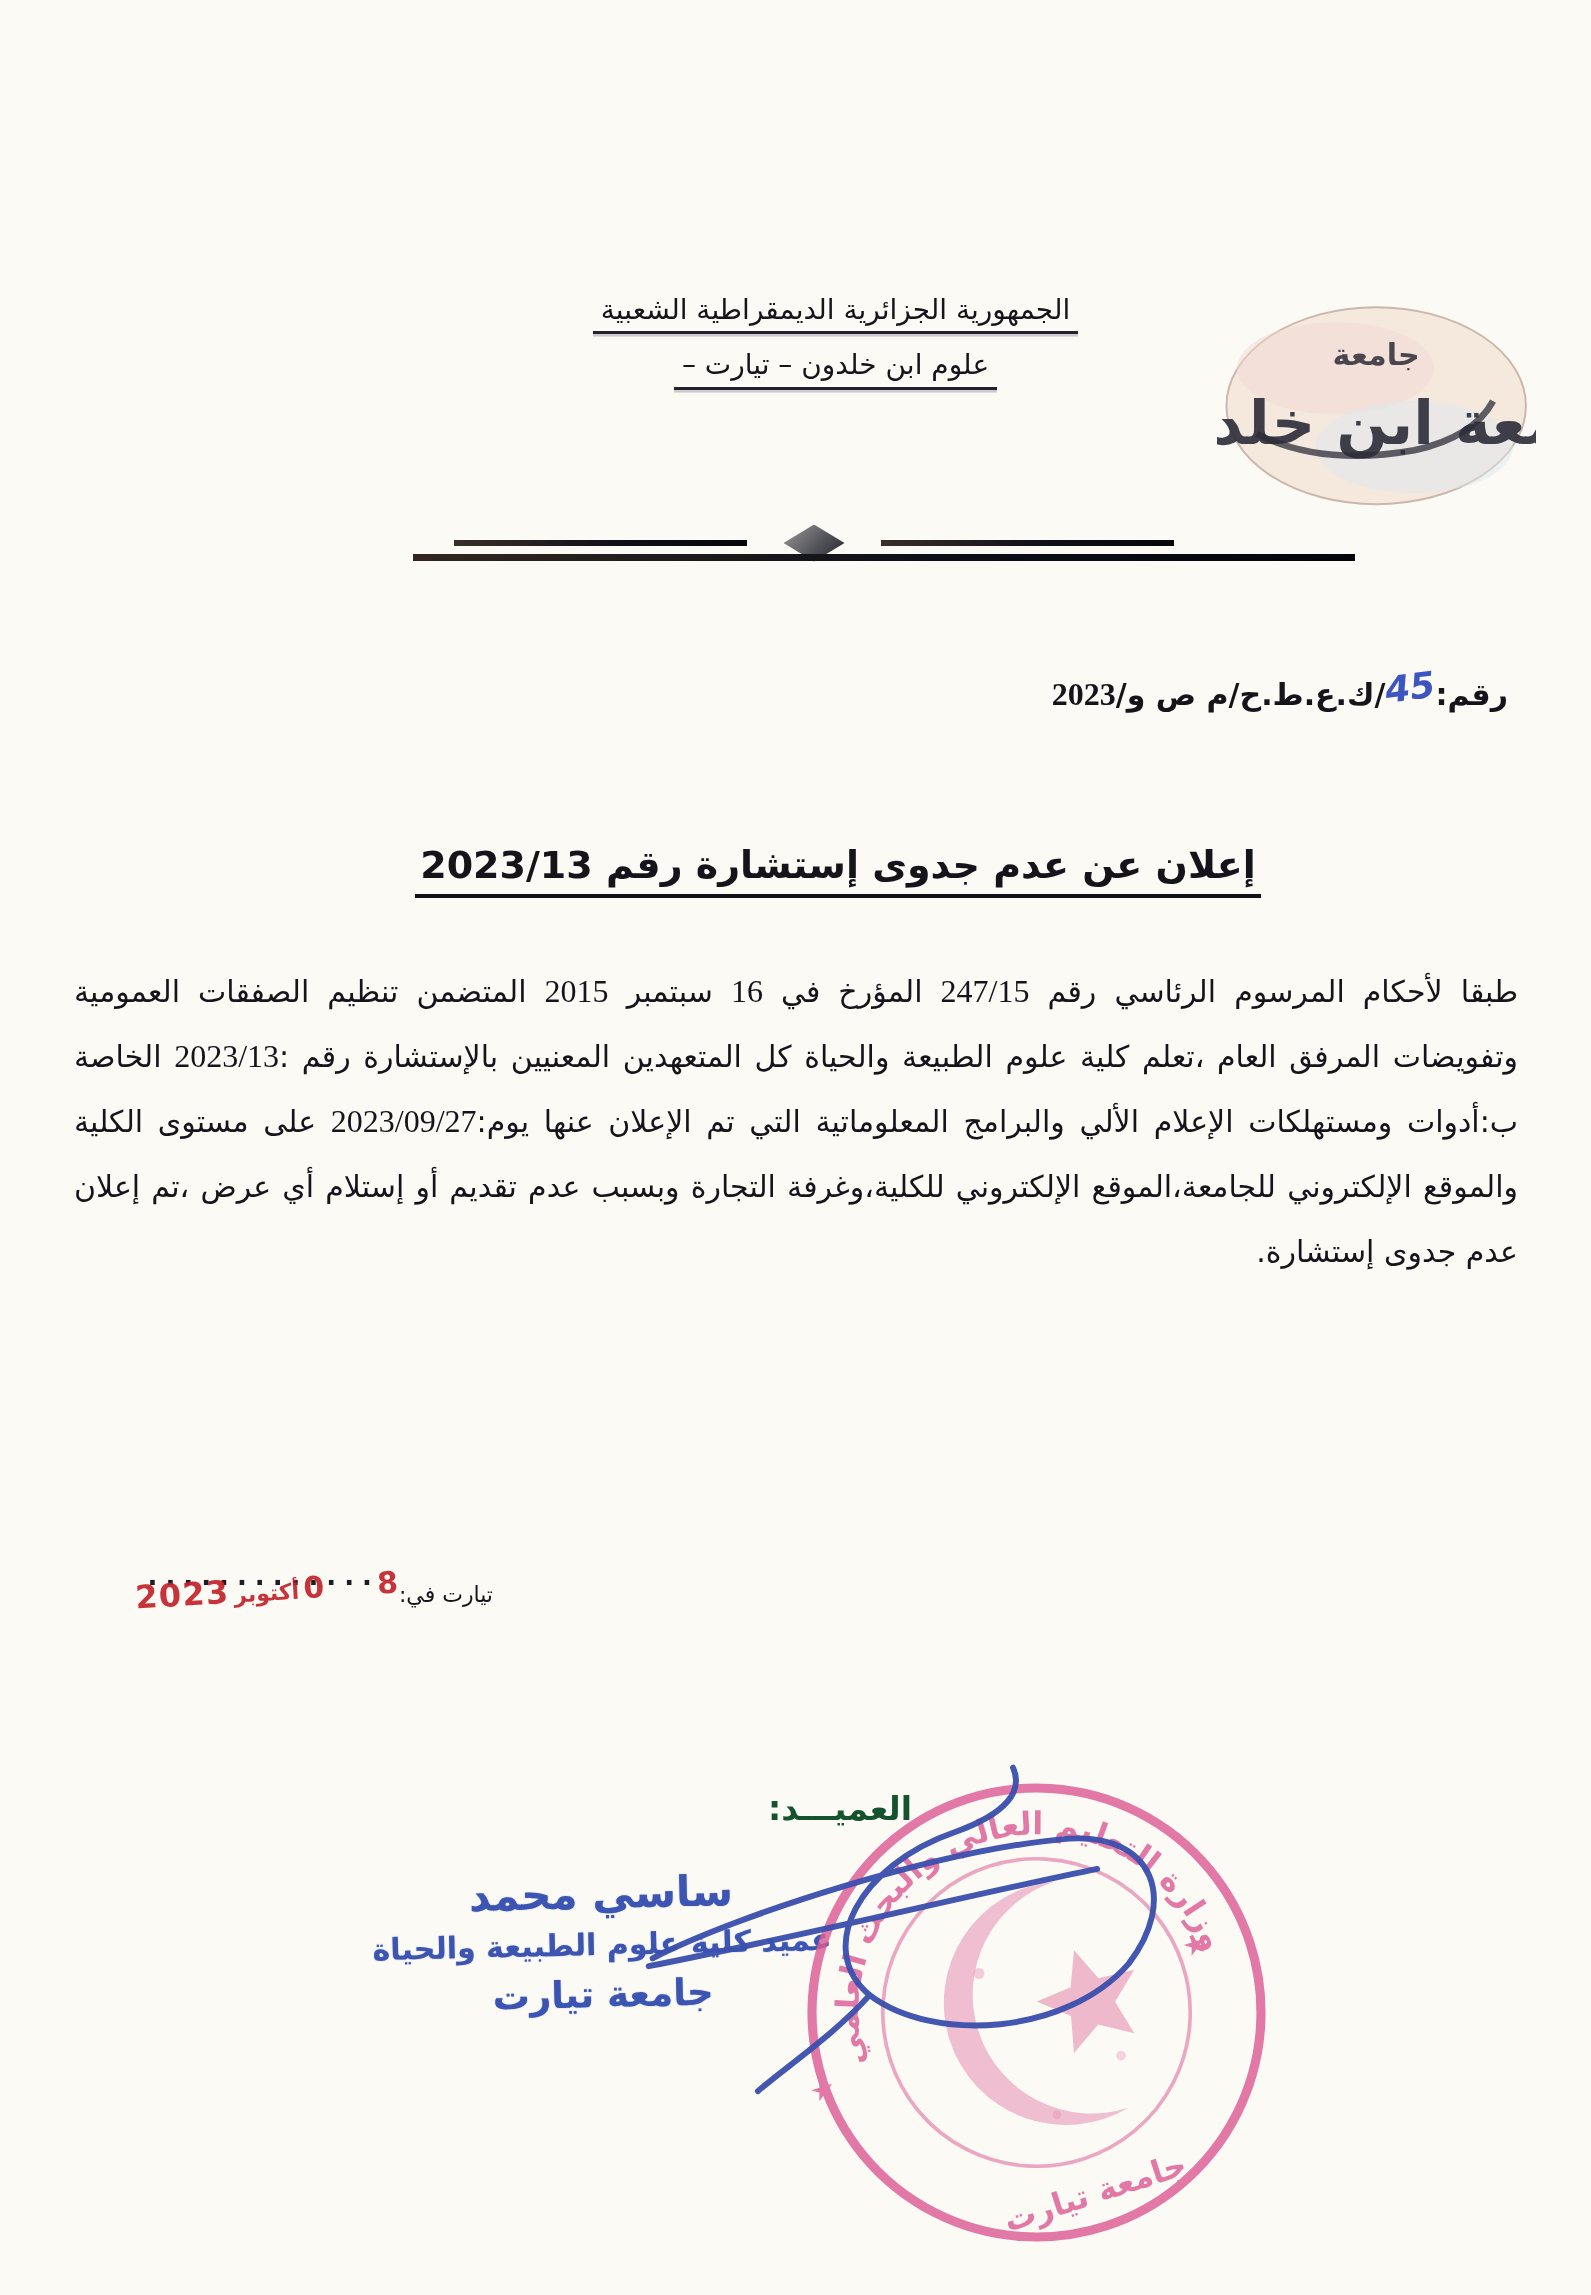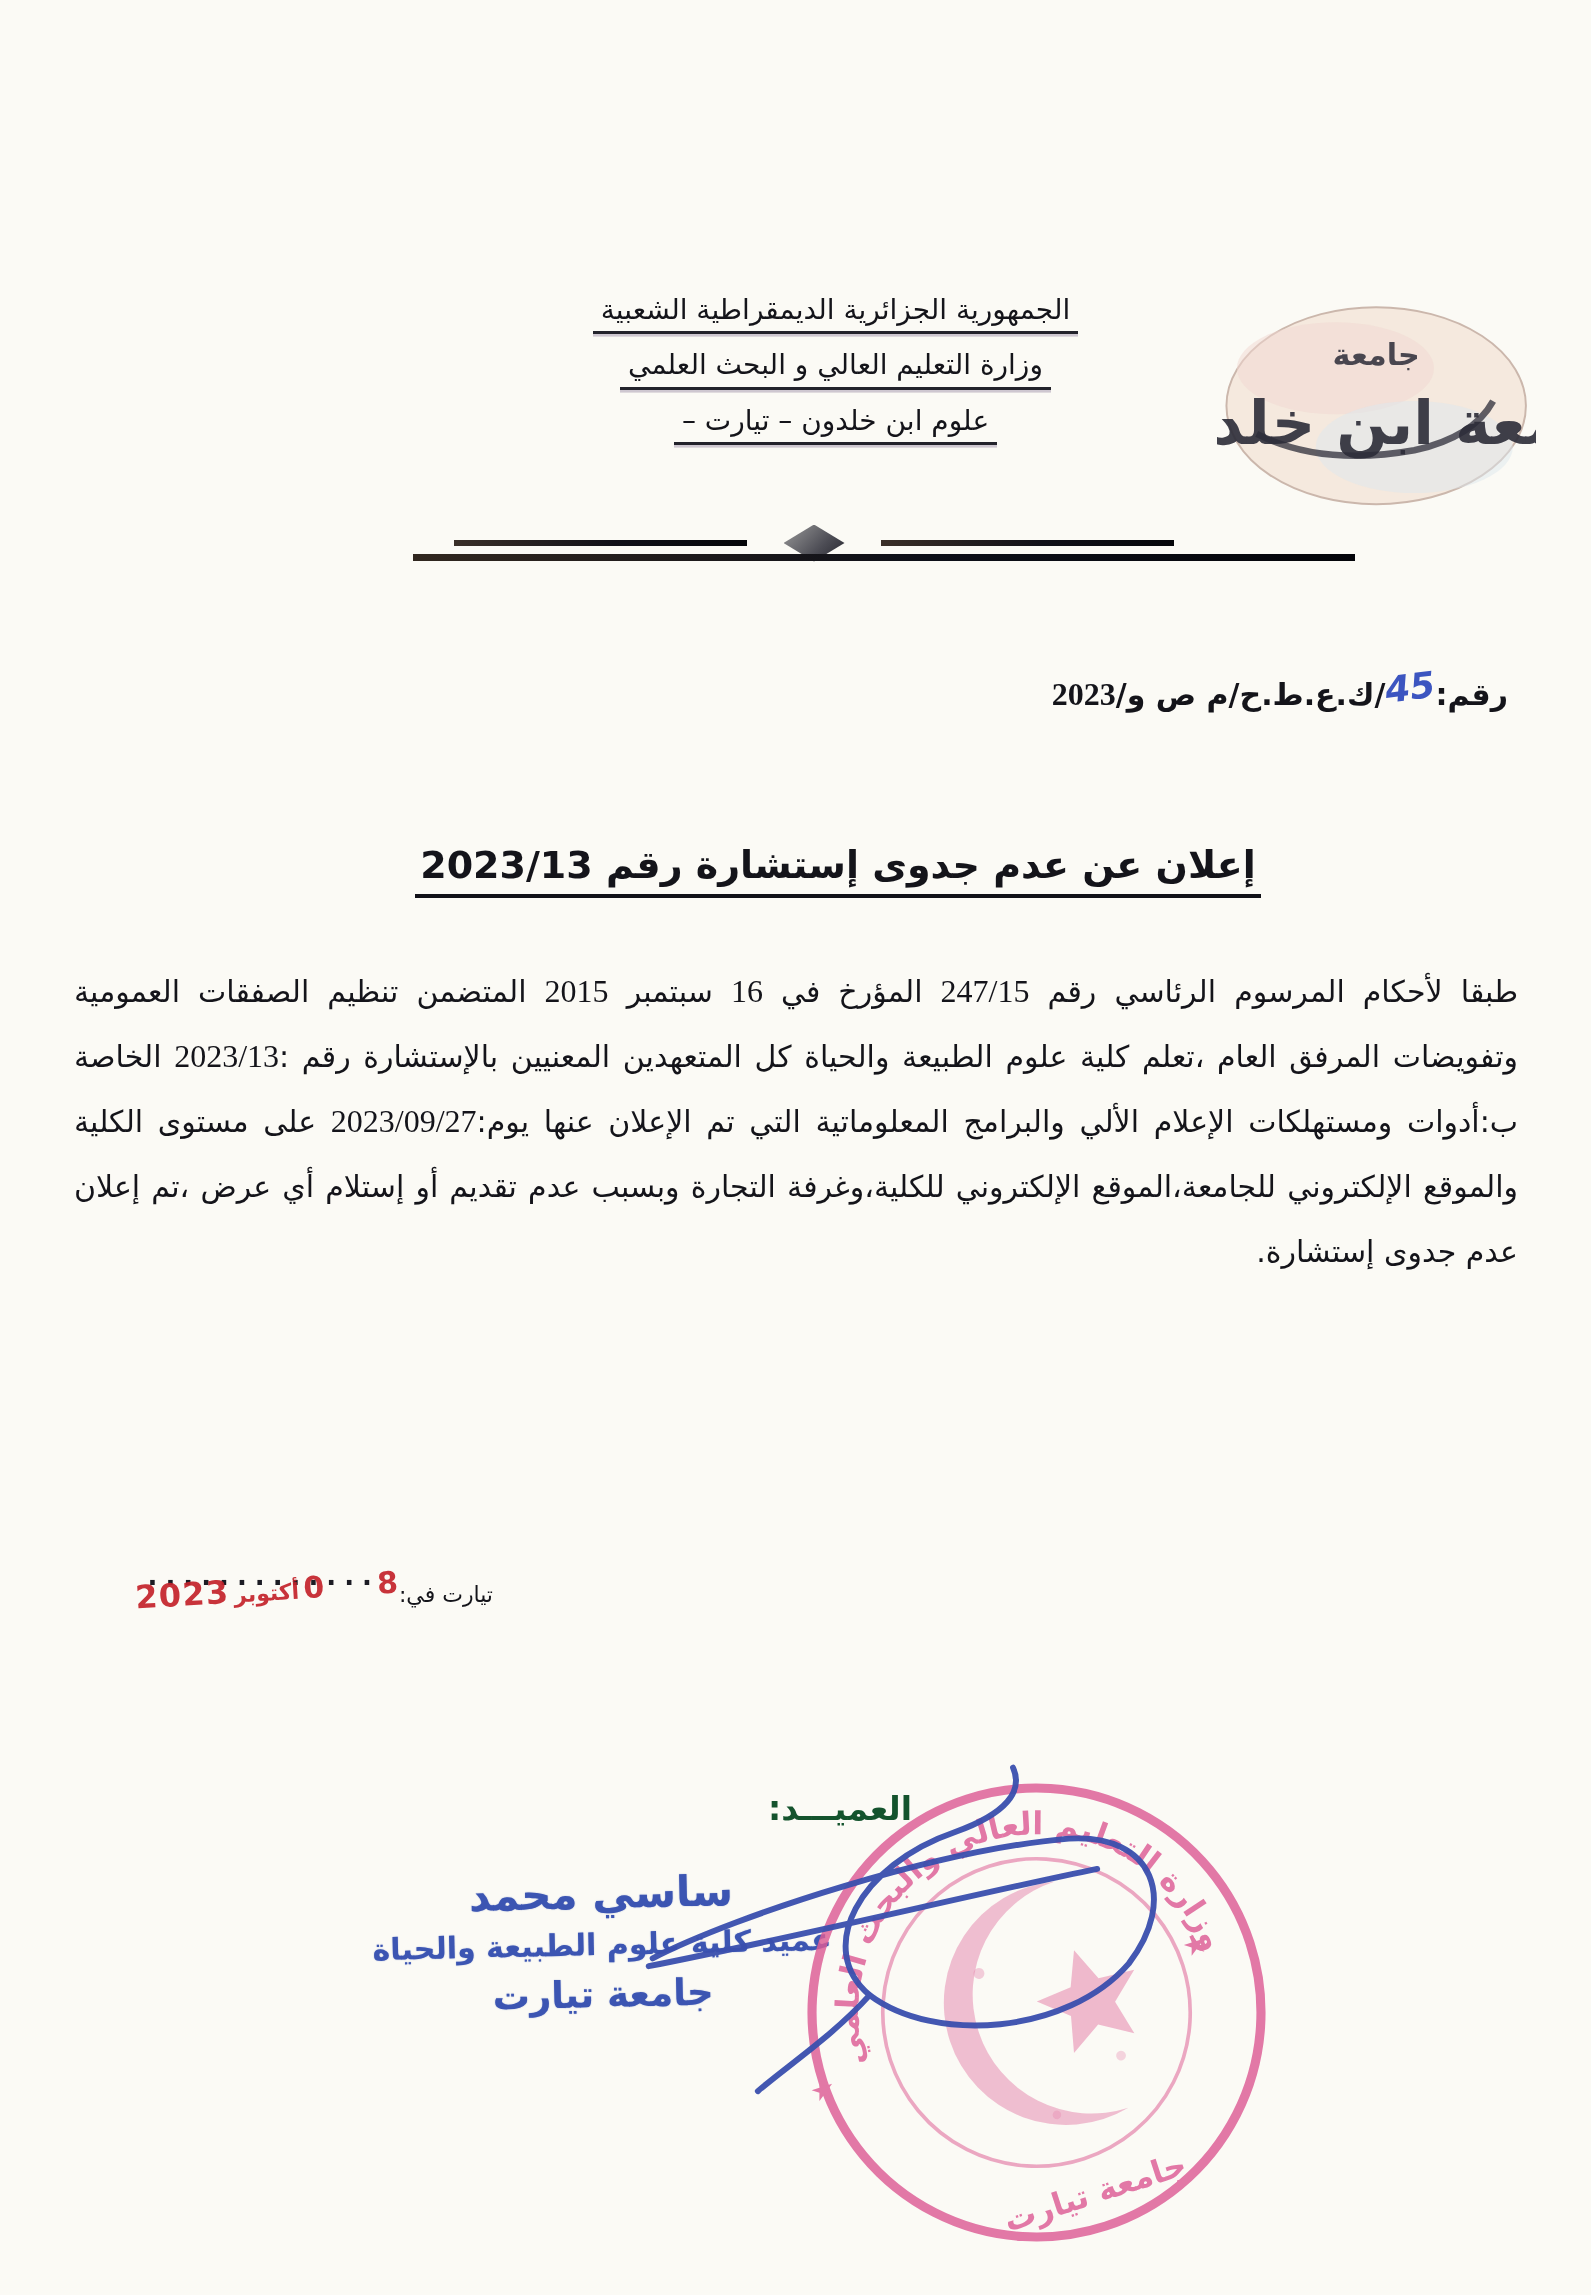--- a/index.html
+++ b/index.html
@@ -90,21 +90,20 @@
   .round-stamp{position:absolute;top:1738px;left:762px;width:549px;height:549px;opacity:.82;}
   .pen-signature{position:absolute;top:0;left:0;width:1592px;height:2295px;pointer-events:none;}
 </style>
 </head>
 <body>
 
 <div class="page">
 
   <div class="letterhead">
     <div class="line"><span>الجمهورية الجزائرية الديمقراطية الشعبية</span></div>
-    <div class="line"><span>وزارة التعليم العالي و البحث العلمي</span></div>
     <div class="line"><span>علوم ابن خلدون – تيارت –</span></div>
   </div>
 
   <svg class="logo" viewBox="0 0 485 335">
     <ellipse cx="242" cy="167" rx="228" ry="150" fill="#f5e9de" stroke="#cbb7ac" stroke-width="3"></ellipse>
     <ellipse cx="180" cy="110" rx="150" ry="70" fill="#f2d7d2" opacity="0.5"></ellipse>
     <ellipse cx="300" cy="230" rx="150" ry="70" fill="#dde8ee" opacity="0.5"></ellipse>
     <path d="M60 210 Q 160 260 300 235 Q 390 215 420 160" stroke="#2c2c38" stroke-width="10" fill="none" opacity="0.75"></path>
     <text x="242" y="105" text-anchor="middle" font-size="46" font-weight="bold" fill="#2c2c38" opacity="0.85" font-family="DejaVu Sans, sans-serif">جامعة</text>
     <text x="242" y="225" text-anchor="middle" font-size="92" font-weight="bold" fill="#2c2c38" opacity="0.9" font-family="DejaVu Sans, sans-serif">جامعة ابن خلدون</text>

